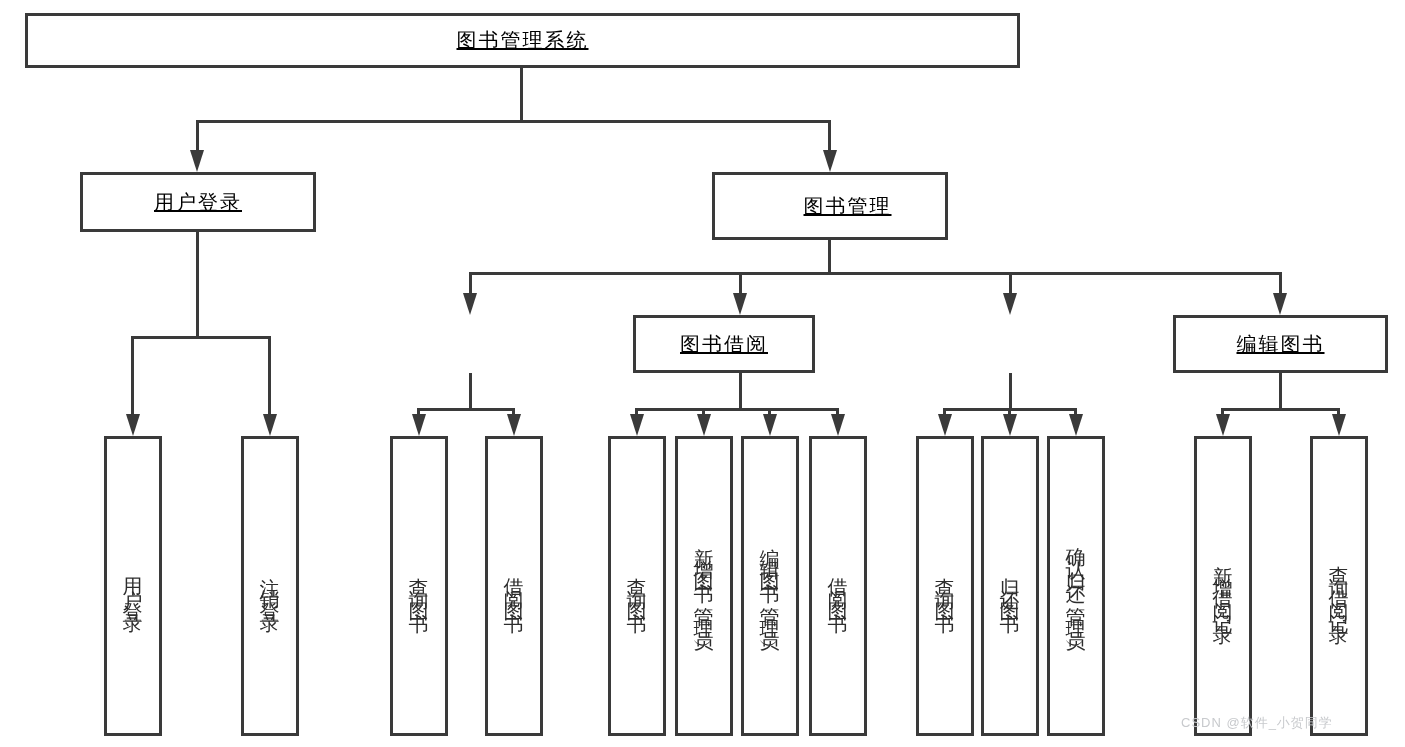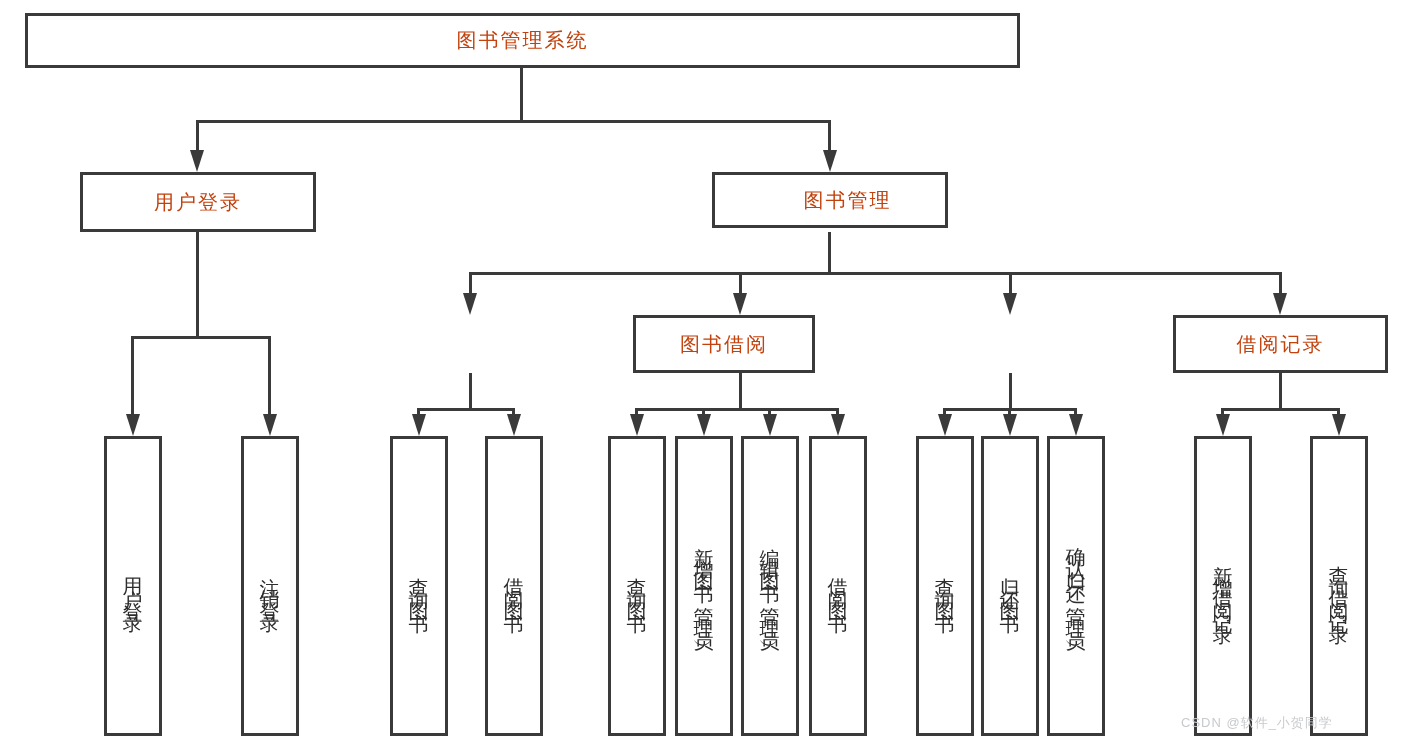--- a/index.html
+++ b/index.html
@@ -14,22 +14,23 @@
   
   .hbox {
     position: absolute;
     box-sizing: border-box;
     border: 3px solid #3a3a3a;
     background: #ffffff;
     display: flex;
     align-items: center;
     justify-content: center;
     font-size: 20px;
-    color: #c2410c;
+    color: #000000;
     letter-spacing: 2px;
+    text-decoration: underline;
   }
   
   .vbox {
     position: absolute;
     box-sizing: border-box;
     border: 3px solid #3a3a3a;
     background: #ffffff;
     width: 58px;
     height: 300px;
     top: 436px;
@@ -131,29 +132,29 @@
   <div class="arr" style="left:1216px; top:414px;"></div>
   <div class="arr" style="left:1332px; top:414px;"></div>
 
   <div class="hbox" style="left:25px; top:13px; width:995px; height:55px;">
     <span>图书管理系统</span>
   </div>
 
   <div class="hbox" style="left:80px; top:172px; width:236px; height:60px;">
     <span>用户登录</span>
   </div>
-  <div class="hbox" style="left:712px; top:172px; width:236px; height:56px;padding-left:35px;">
+  <div class="hbox" style="left:712px; top:172px; width:236px; height:68px;padding-left:35px;">
     <span>图书管理</span>
   </div>
 
   <div class="hbox" style="left:633px; top:315px; width:182px; height:58px;">
     <span>图书借阅</span>
   </div>
   <div class="hbox" style="left:1173px; top:315px; width:215px; height:58px;">
-    <span>借阅记录</span>
+    <span>编辑图书</span>
   </div>
 
   <div class="vbox" style="left:104px;">
     <span class="vtext">用户登录</span>
   </div>
   <div class="vbox" style="left:241px;">
     <span class="vtext">注销登录</span>
   </div>
 
   <div class="vbox" style="left:390px;">

